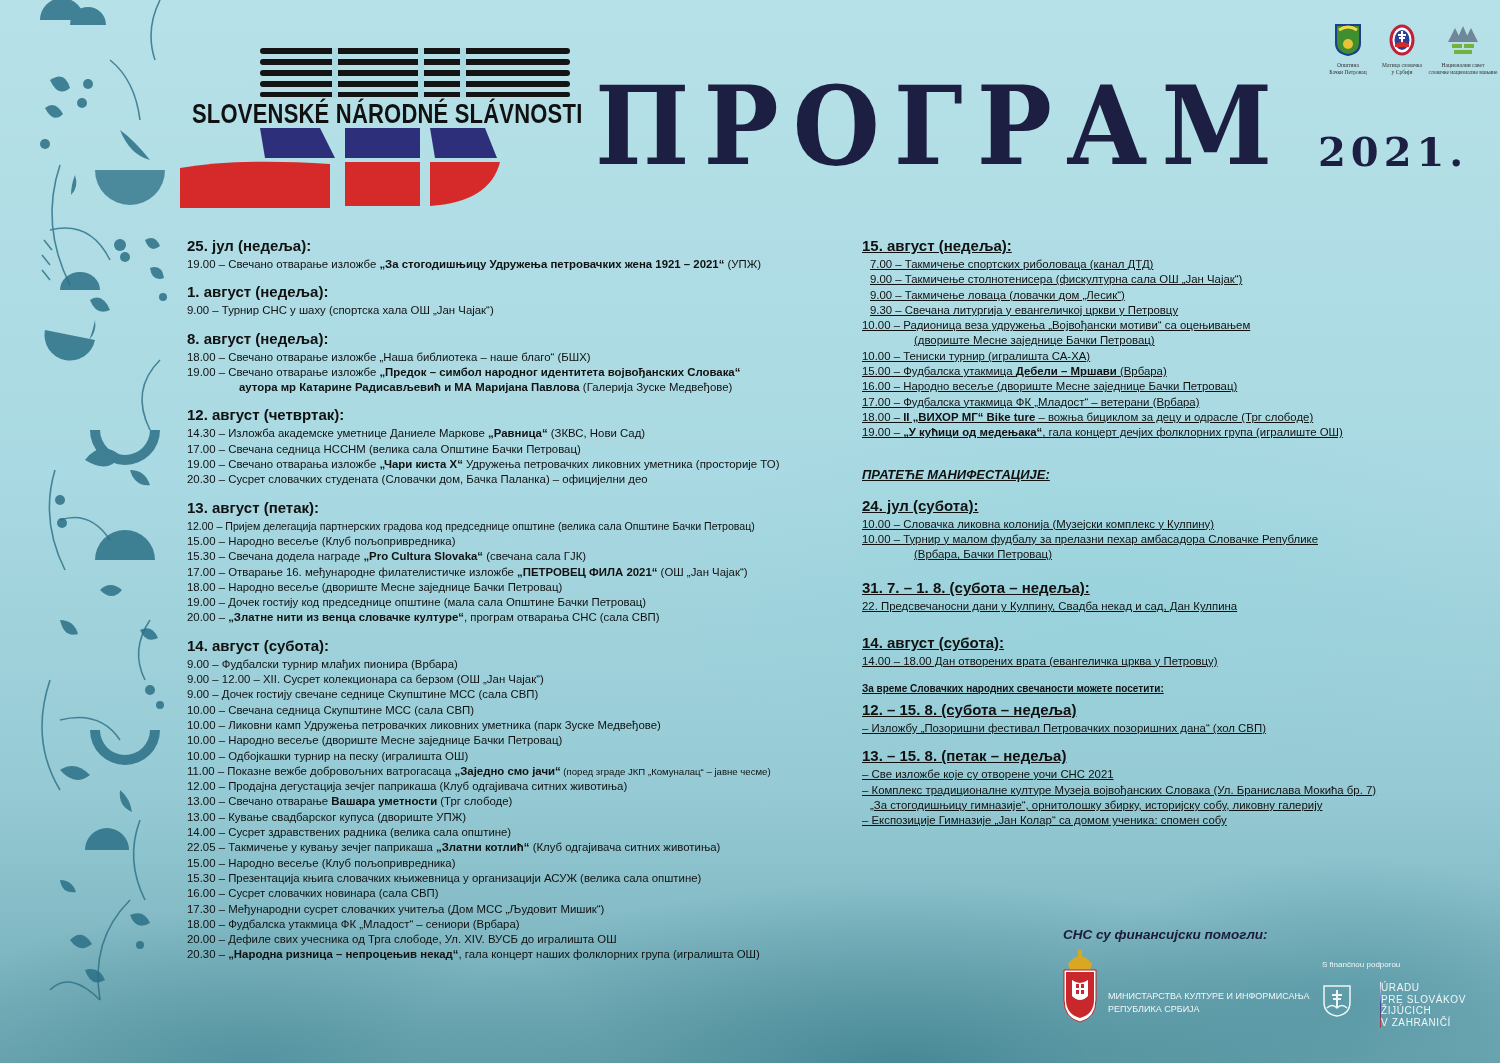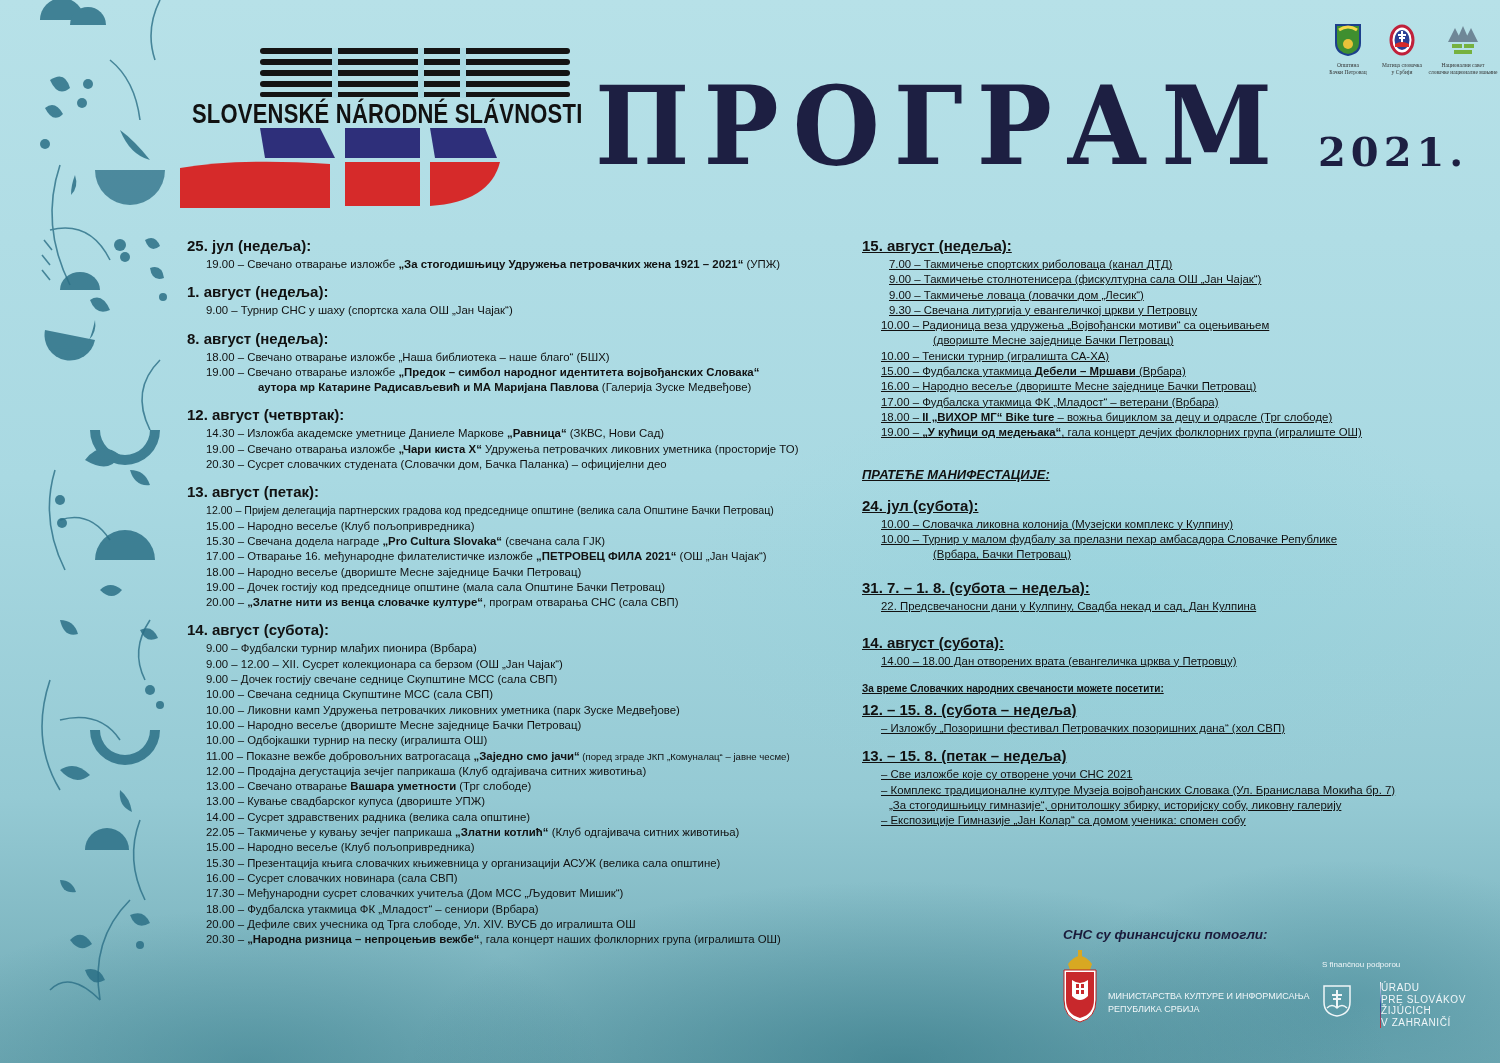--- a/index.html
+++ b/index.html
@@ -33,21 +33,21 @@
   }
   .partner-logos { position:absolute; left:1318px; top:24px; width:180px; height:80px; }
   .plogo { position:absolute; top:0; width:60px; text-align:center; }
   .plogo .cap { font-family:"Liberation Serif", serif; font-size:5.5px; line-height:7px; color:#333; margin-top:2px; }
 
   .col { position:absolute; }
   .col-left { left:187px; top:236px; width:665px; }
   .col-right { left:862px; top:236px; width:620px;text-decoration:underline; }
   .day { margin-bottom:10px; }
   .day-title { font-weight:bold; font-size:15px; line-height:20px; margin-bottom:1px; }
-  .ev { font-size:11.4px; line-height:15.3px; white-space:nowrap;margin-left:19px; }
+  .ev { font-size:11.4px; line-height:15.3px; white-space:nowrap; }
   .ev b { font-weight:bold; }
   .ev.indent-s { padding-left:52px; }
   .ev.indent-sm { padding-left:8px; }
   .section-title { font-style:italic; font-weight:bold; font-size:13px; margin:26px 0 14px 0; }
   .visit-title { font-weight:bold; font-size:10px; margin:14px 0 6px; }
 
   .sponsors-title { position:absolute; left:1063px; top:927px; font-style:italic; font-weight:bold; font-size:13.5px; color:#1a1a3a; }
   .ministry { position:absolute; left:1060px; top:948px; width:240px; height:100px; }
   .ministry .txt { position:absolute; left:48px; top:42px; font-size:9px; line-height:13px; color:#f0f6f8; white-space:nowrap; }
   .urad { position:absolute; left:1322px; top:960px; width:160px; height:90px; }
@@ -186,20 +186,21 @@
   </div>
   <div class="day">
     <div class="day-title">8. август (недеља):</div>
     <div class="ev"><span>18.00 – Свечано отварање изложбе „Наша библиотека – наше благо“ (БШХ)</span></div>
     <div class="ev"><span>19.00 – Свечано отварање изложбе </span><b>„Предок – симбол народног идентитета војвођанских Словака“</b></div>
     <div class="ev indent-s"><b>аутора мр Катарине Радисављевић и МА Маријана Павлова</b><span> (Галерија Зуске Медвеђове)</span></div>
   </div>
   <div class="day">
     <div class="day-title">12. август (четвртак):</div>
     <div class="ev"><span>14.30 – Изложба академске уметнице Даниеле Маркове </span><b>„Равница“</b><span> (ЗКВС, Нови Сад)</span></div>
+    <div class="ev"><span>17.00 – Свечана седница НССНМ (велика сала Општине Бачки Петровац)</span></div>
     <div class="ev"><span>19.00 – Свечано отварања изложбе </span><b>„Чари киста X“</b><span>  Удружења петровачких ликовних уметника (просторије ТО)</span></div>
     <div class="ev"><span>20.30 – Сусрет словачких студената (Словачки дом, Бачка Паланка) – официјелни део</span></div>
   </div>
   <div class="day">
     <div class="day-title">13. август (петак):</div>
     <div class="ev" style="font-size:10.6px"><span>12.00 – Пријем делегација партнерских градова код председнице општине (велика сала Општине Бачки Петровац)</span></div>
     <div class="ev"><span>15.00 – Народно весеље (Клуб пољопривредника)</span></div>
     <div class="ev"><span>15.30 – Свечана додела  награде </span><b>„Pro Cultura Slovaka“</b><span> (свечана сала ГЈК)</span></div>
     <div class="ev"><span>17.00 – Отварање 16. међународне филателистичке изложбе  </span><b>„ПЕТРОВЕЦ ФИЛА 2021“</b><span> (ОШ „Јан Чајак“)</span></div>
     <div class="ev"><span>18.00 – Народно весеље (двориште Месне заједнице Бачки Петровац)</span></div>
@@ -220,21 +221,21 @@
     <div class="ev"><span>13.00 – Свечано отварање </span><b>Вашара уметности</b><span> (Трг слободе)</span></div>
     <div class="ev"><span>13.00 – Кување свадбарског купуса (двориште УПЖ)</span></div>
     <div class="ev"><span>14.00 – Сусрет здравствених радника (велика сала општине)</span></div>
     <div class="ev"><span>22.05 – Такмичење у кувању зечјег паприкаша </span><b>„Златни котлић“</b><span> (Клуб одгајивача  ситних животиња)</span></div>
     <div class="ev"><span>15.00 – Народно весеље (Клуб пољопривредника)</span></div>
     <div class="ev"><span>15.30 – Презентација књига словачких књижевница у организацији АСУЖ (велика сала општине)</span></div>
     <div class="ev"><span>16.00 – Сусрет словачких новинара (сала СВП)</span></div>
     <div class="ev"><span>17.30 – Међународни сусрет словачких учитеља (Дом МСС „Људовит Мишик“)</span></div>
     <div class="ev"><span>18.00 – Фудбалска утакмица ФК „Младост“ – сениори (Врбара)</span></div>
     <div class="ev"><span>20.00 – Дефиле свих учесника од  Трга слободе, Ул. XIV. ВУСБ до игралишта ОШ</span></div>
-    <div class="ev"><span>20.30 – </span><b>„Народна ризница – непроцењив вежбе“</b><span>, гала концерт наших фолклорних група (игралишта ОШ)</span></div>
+    <div class="ev"><span>20.30 – </span><b>„Народна ризница – непроцењив некад“</b><span>, гала концерт наших фолклорних група (игралишта ОШ)</span></div>
   </div>
 </div>
 
 <div class="col col-right">
   <div class="day">
     <div class="day-title">15. август (недеља):</div>
     <div class="ev indent-sm"><span> 7.00 – Такмичење спортских риболоваца (канал ДТД)</span></div>
     <div class="ev indent-sm"><span> 9.00 – Такмичење  столнотенисера (фискултурна сала ОШ „Јан Чајак“)</span></div>
     <div class="ev indent-sm"><span> 9.00 – Такмичење ловаца (ловачки дом „Лесик“)</span></div>
     <div class="ev indent-sm"><span> 9.30 – Свечана литургија у евангеличкој  цркви у Петровцу</span></div>

